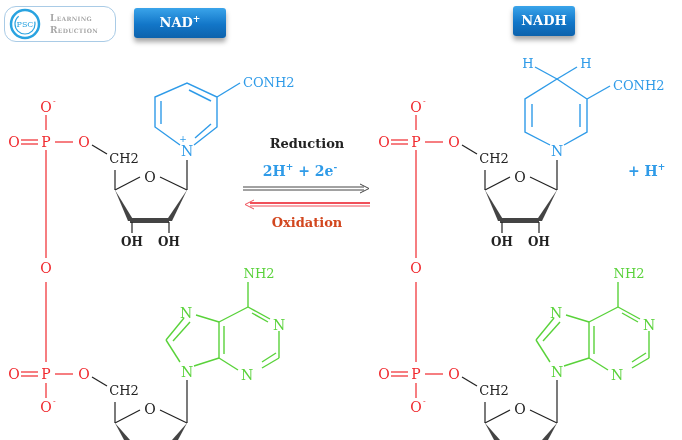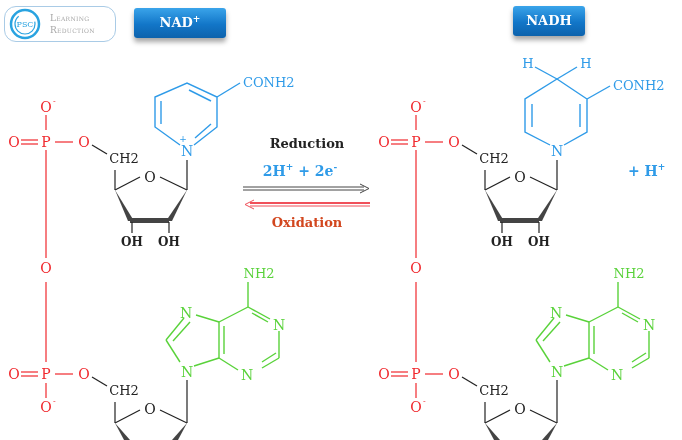--- a/index.html
+++ b/index.html
@@ -1,24 +1,24 @@
 <!DOCTYPE html>
 <html><head>
 <meta charset="utf-8">
 <style>
   html, body { margin:0; padding:0; background:#ffffff; }
   body { width:682px; height:440px; position:relative; overflow:hidden; font-family:"DejaVu Serif", serif; }
   #canvas { position:absolute; left:0; top:0; }
   .logo-box { position:absolute; left:4px; top:6px; width:112px; height:36px; border:1px solid #a9cbe6; border-radius:12px; background:#fff; box-sizing:border-box; }
-  .logo-text { position:absolute; left:45px; top:5px; font-family:"DejaVu Serif", serif; font-variant:small-caps; font-size:9px; line-height:12px; color:#a7a7a7; letter-spacing:0.3px; }
+  .logo-text { position:absolute; left:45px; top:5px; font-family:"DejaVu Serif", serif; font-variant:small-caps; font-size:9px; line-height:12px; color:#a7a7a7; letter-spacing:0.3px;font-weight:bold; }
   .badge { position:absolute; height:30px; border-radius:3px; color:#fff; font-family:"DejaVu Serif", serif; font-weight:bold; font-size:13px; text-align:center; line-height:30px;
     background:linear-gradient(#3aa4ea, #1276c8 55%, #0d62ac); box-shadow:0 4px 5px rgba(0,0,0,0.35); }
   .badge sup { font-size:9px; line-height:0; }
   #badge-nad { left:134px; top:8px; width:92px; }
-  #badge-nadh { left:513px; top:6px; width:72px; }
+  #badge-nadh { left:513px; top:6px; width:62px; }
   svg text { font-family:"DejaVu Serif", serif; }
 </style>
 </head>
 <body>
 
 <div class="logo-box">
   <svg width="40" height="34" style="position:absolute;left:2px;top:0px">
     <circle cx="18" cy="17" r="14" fill="none" stroke="#29a3e0" stroke-width="2.5"></circle>
     <circle cx="18" cy="17" r="10" fill="none" stroke="#29a3e0" stroke-width="1.2" stroke-dasharray="40 20"></circle>
     <text x="18" y="20" text-anchor="middle" font-size="8" fill="#29a3e0">PSC</text>

